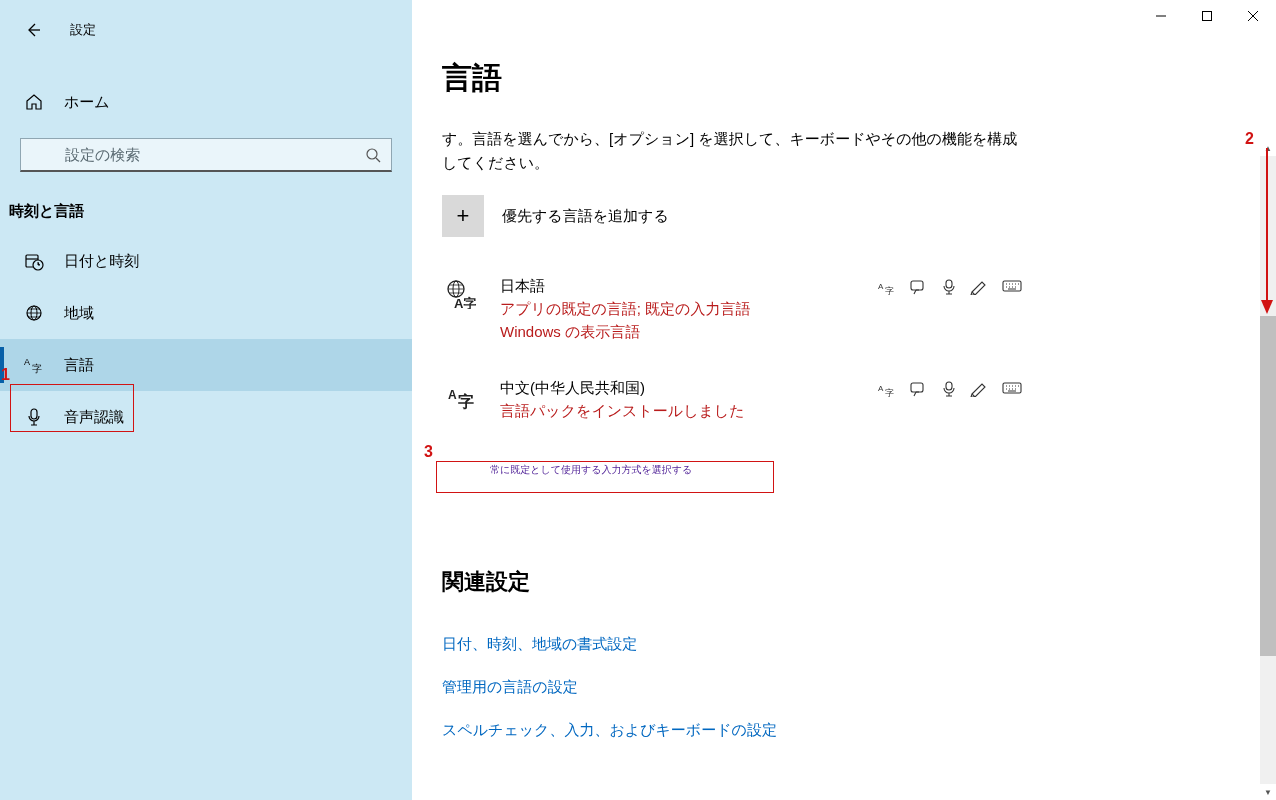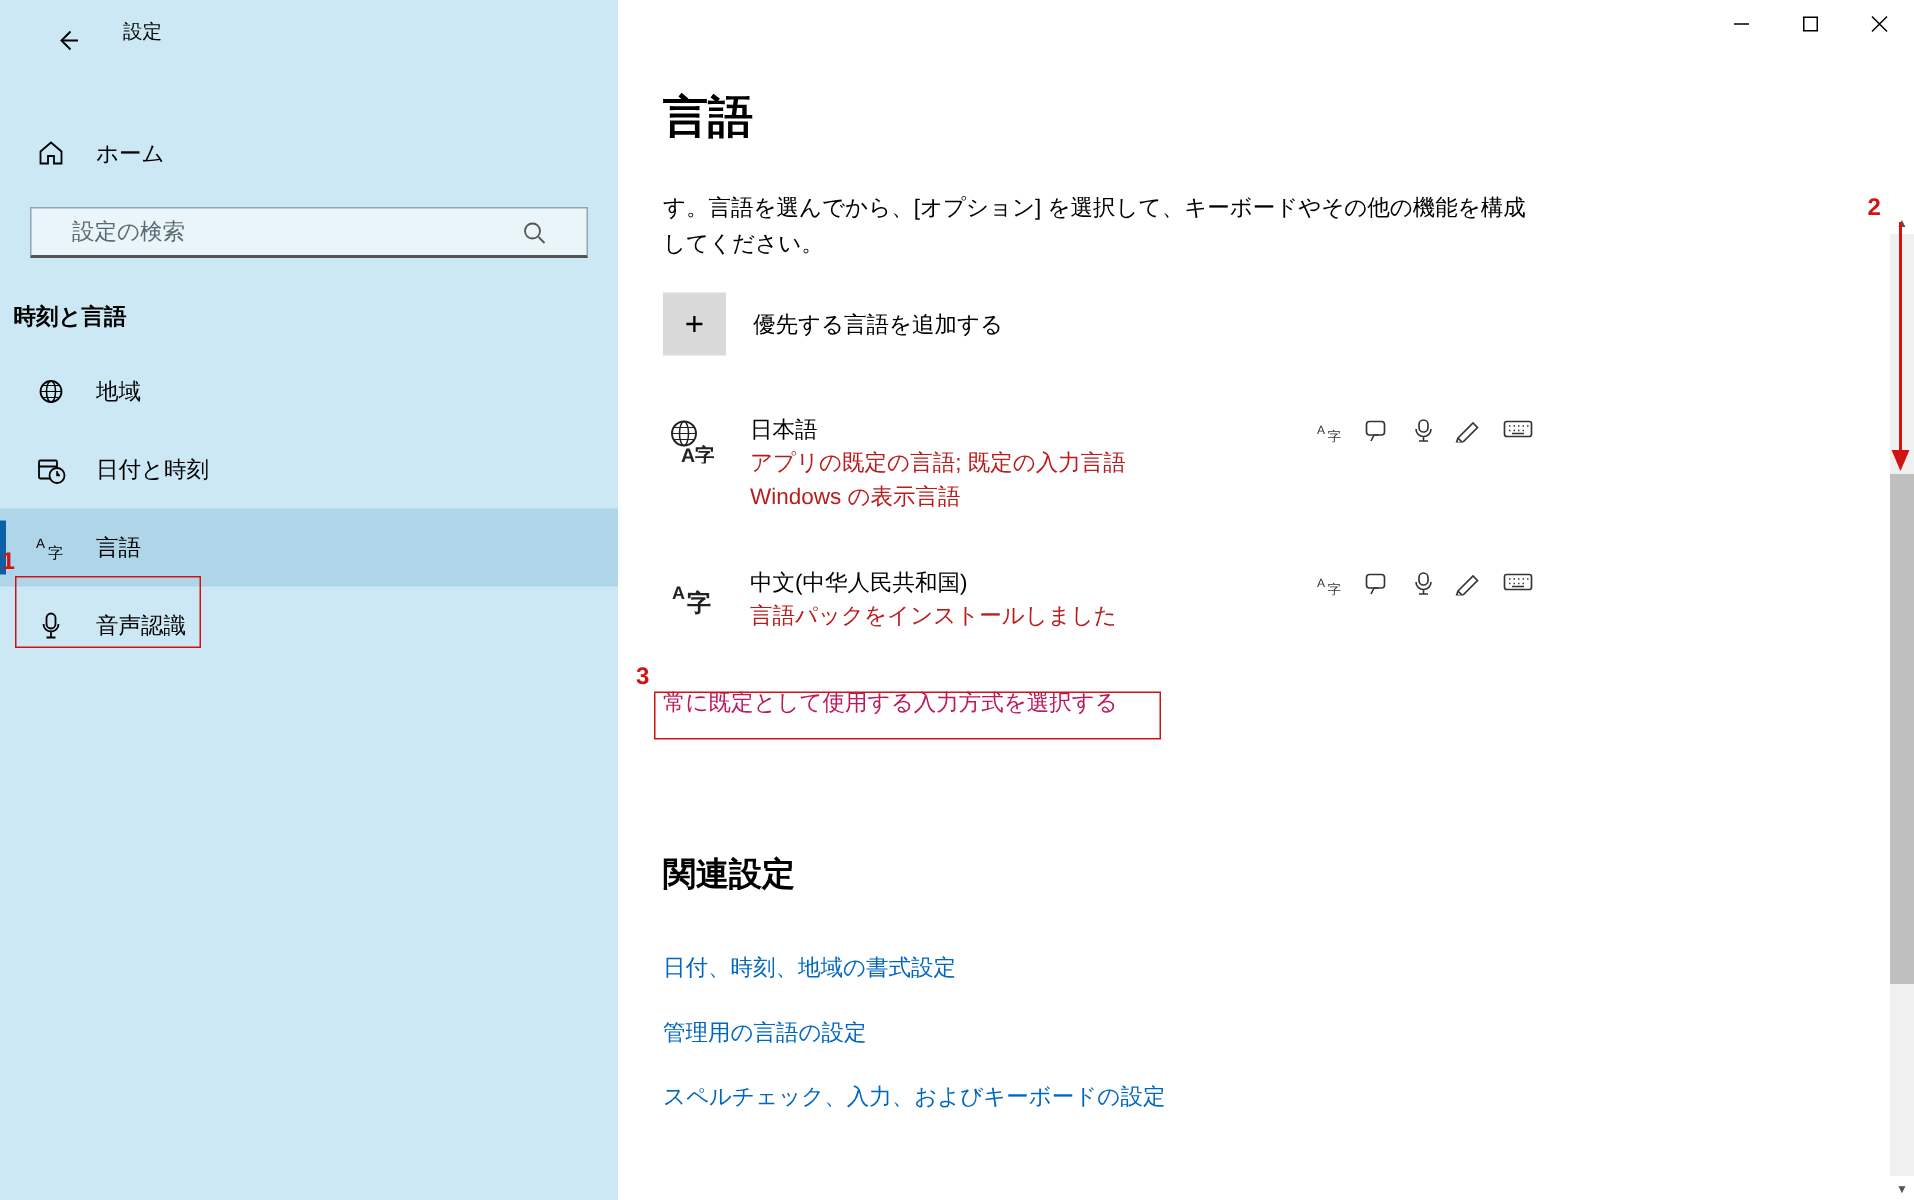--- a/index.html
+++ b/index.html
@@ -18,23 +18,23 @@
     }
     .sidebar {
       width: 412px;
       height: 100%;
       background: #cce8f4;
       padding-top: 12px;
       position: relative;
     }
     .titlebar {
       display: flex;
-      align-items: flex-start;
+      align-items: center;
       height: 36px;
-      padding-left: 30px;
+      padding-left: 18px;
     }
     .back-btn {
       width: 30px;
       height: 30px;
       display: flex;
       align-items: center;
       justify-content: center;
       cursor: pointer;
     }
     .app-title {
@@ -62,21 +62,21 @@
     }
     .search-box {
       margin: 16px 20px 0 20px;
       height: 34px;
       background: #eaf5fa;
       border: 1px solid #8fa6b2;
       border-bottom: 2px solid #555;
       display: flex;
       align-items: center;
       padding: 0 10px;
-      justify-content: center;
+      justify-content: flex-end;
     }
     .search-input {
       border: none;
       background: transparent;
       outline: none;
       font-size: 15px;
       color: #555;
       width: 300px;
     }
     .search-input::placeholder {
@@ -203,24 +203,25 @@
     }
     .lang-icons {
       display: flex;
       gap: 14px;
       padding-top: 2px;
     }
     .feature-icon {
       color: #333;
     }
     .link {
-      color: #be185d;
-      font-size: 15px;
+      color: #4c1d95;
+      font-size: 10px;
       cursor: pointer;
       display: inline-block;
+      margin-left: 48px;
     }
     .related-title {
       font-size: 22px;
       font-weight: 600;
       margin-top: 90px;
       margin-bottom: 38px;
       color: #000;
     }
     .related-link {
       color: #0067c0;
@@ -299,44 +300,44 @@
     <input class="search-input" type="text" placeholder="設定の検索" style="">
     <span>
       <svg width="16" height="16" viewBox="0 0 16 16">
           <circle cx="7" cy="7" r="5" stroke="#555" stroke-width="1.2" fill="none"></circle>
           <path d="M11 11 L15 15" stroke="#555" stroke-width="1.2"></path>
         </svg>
     </span>
   </div>
 
   <div class="category-title">時刻と言語</div>
-
-  <div class="nav-item">
-    <span class="icon">
-      <svg width="18" height="18" viewBox="0 0 18 18">
-          <circle cx="9" cy="9" r="7" stroke="#000" stroke-width="1.2" fill="none"></circle>
-          <ellipse cx="9" cy="9" rx="3" ry="7" stroke="#000" stroke-width="1" fill="none"></ellipse>
-          <path d="M2 9 H16 M3 5 H15 M3 13 H15" stroke="#000" stroke-width="0.8"></path>
-        </svg>
-    </span>
-    <span class="label">地域</span>
-  </div>
 
   <div class="nav-item">
     <span class="icon">
       <svg width="20" height="20" viewBox="0 0 20 20">
           <rect x="2" y="4" width="12" height="12" rx="1" stroke="#000" stroke-width="1.2" fill="none"></rect>
           <path d="M2 8 H14" stroke="#000" stroke-width="1.2"></path>
           <circle cx="14" cy="14" r="5" stroke="#000" stroke-width="1.2" fill="#cce8f4"></circle>
           <path d="M14 11 V14 H16" stroke="#000" stroke-width="1"></path>
         </svg>
     </span>
     <span class="label">日付と時刻</span>
   </div>
 
+  <div class="nav-item">
+    <span class="icon">
+      <svg width="18" height="18" viewBox="0 0 18 18">
+          <circle cx="9" cy="9" r="7" stroke="#000" stroke-width="1.2" fill="none"></circle>
+          <ellipse cx="9" cy="9" rx="3" ry="7" stroke="#000" stroke-width="1" fill="none"></ellipse>
+          <path d="M2 9 H16 M3 5 H15 M3 13 H15" stroke="#000" stroke-width="0.8"></path>
+        </svg>
+    </span>
+    <span class="label">地域</span>
+  </div>
+
   <div class="nav-item selected">
     <span class="icon">
       <svg width="20" height="20" viewBox="0 0 20 20">
           <text x="0" y="10" font-size="9" fill="#000">A</text>
           <text x="8" y="17" font-size="10" fill="#000">字</text>
         </svg>
     </span>
     <span class="label">言語</span>
   </div>
 

